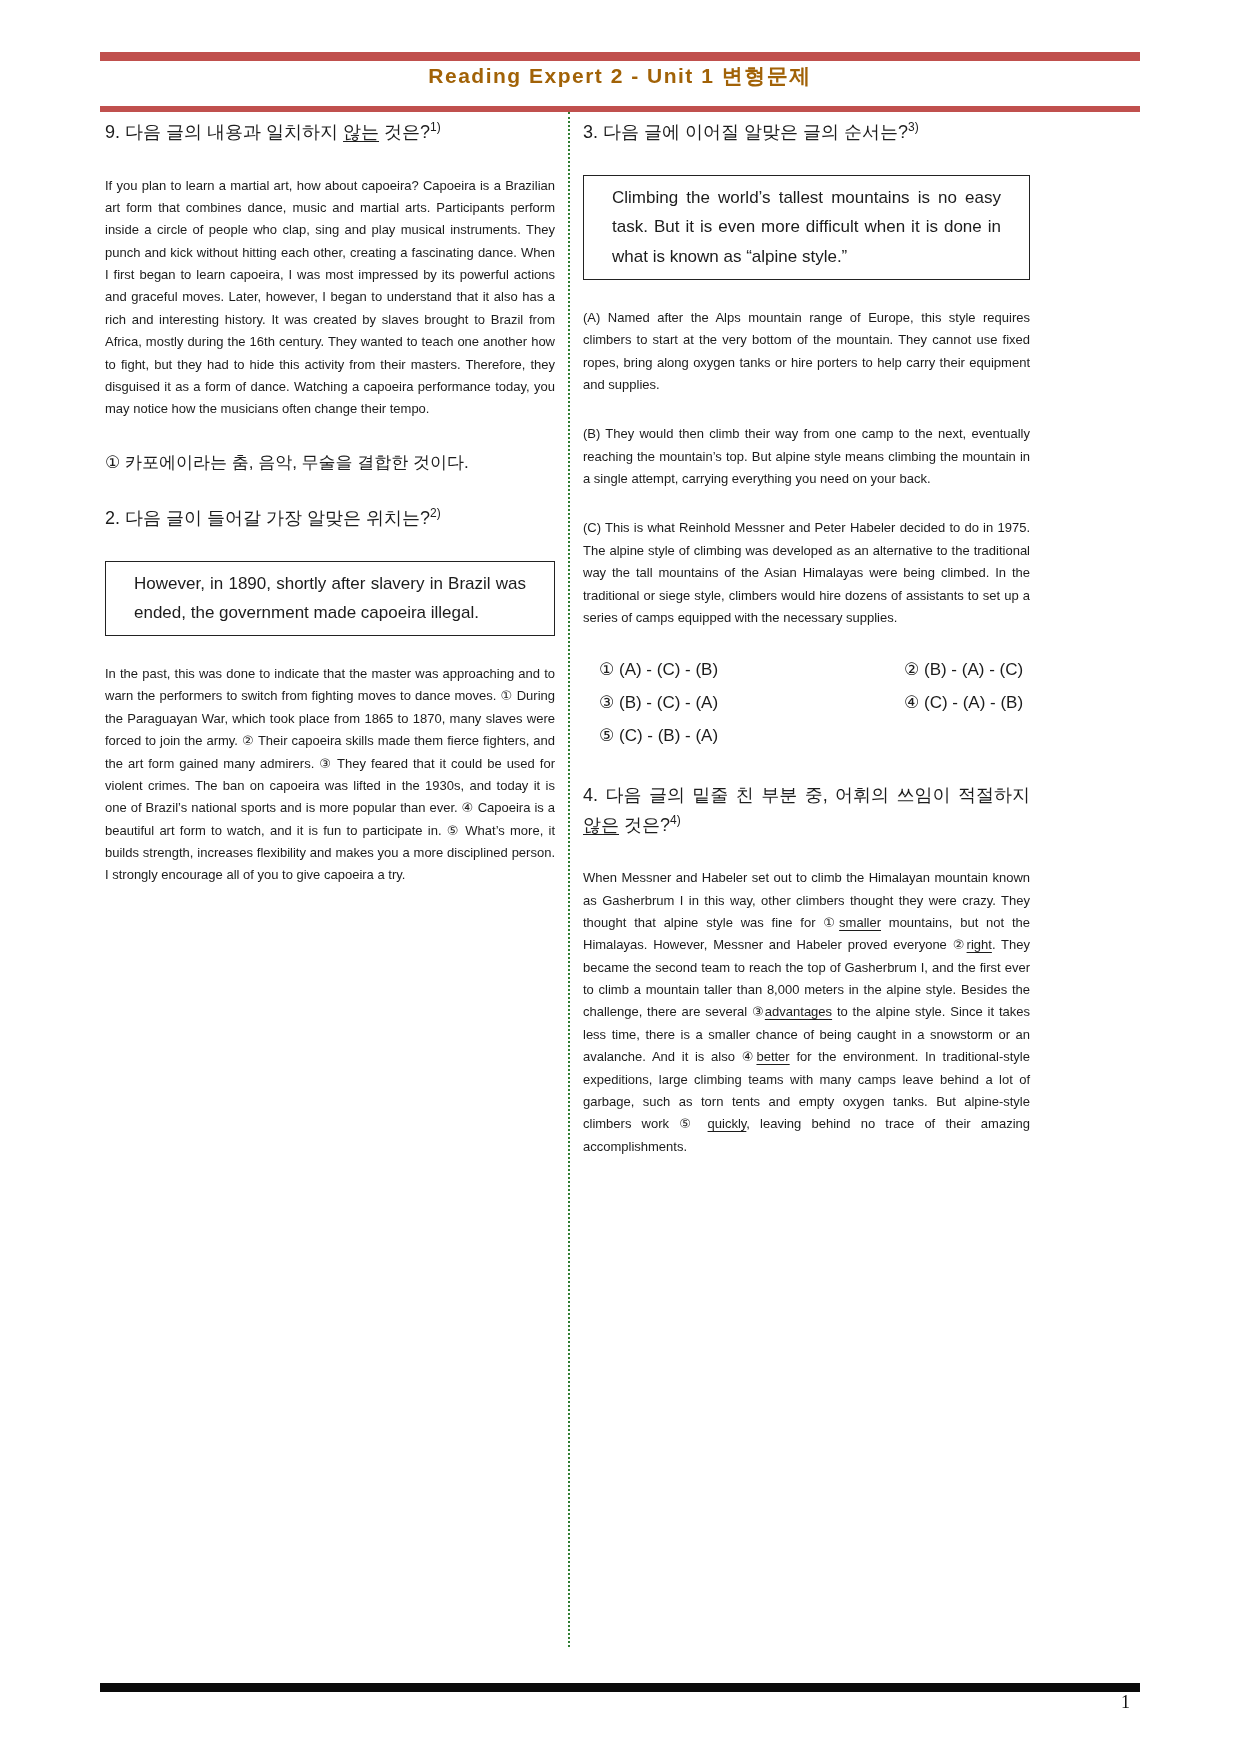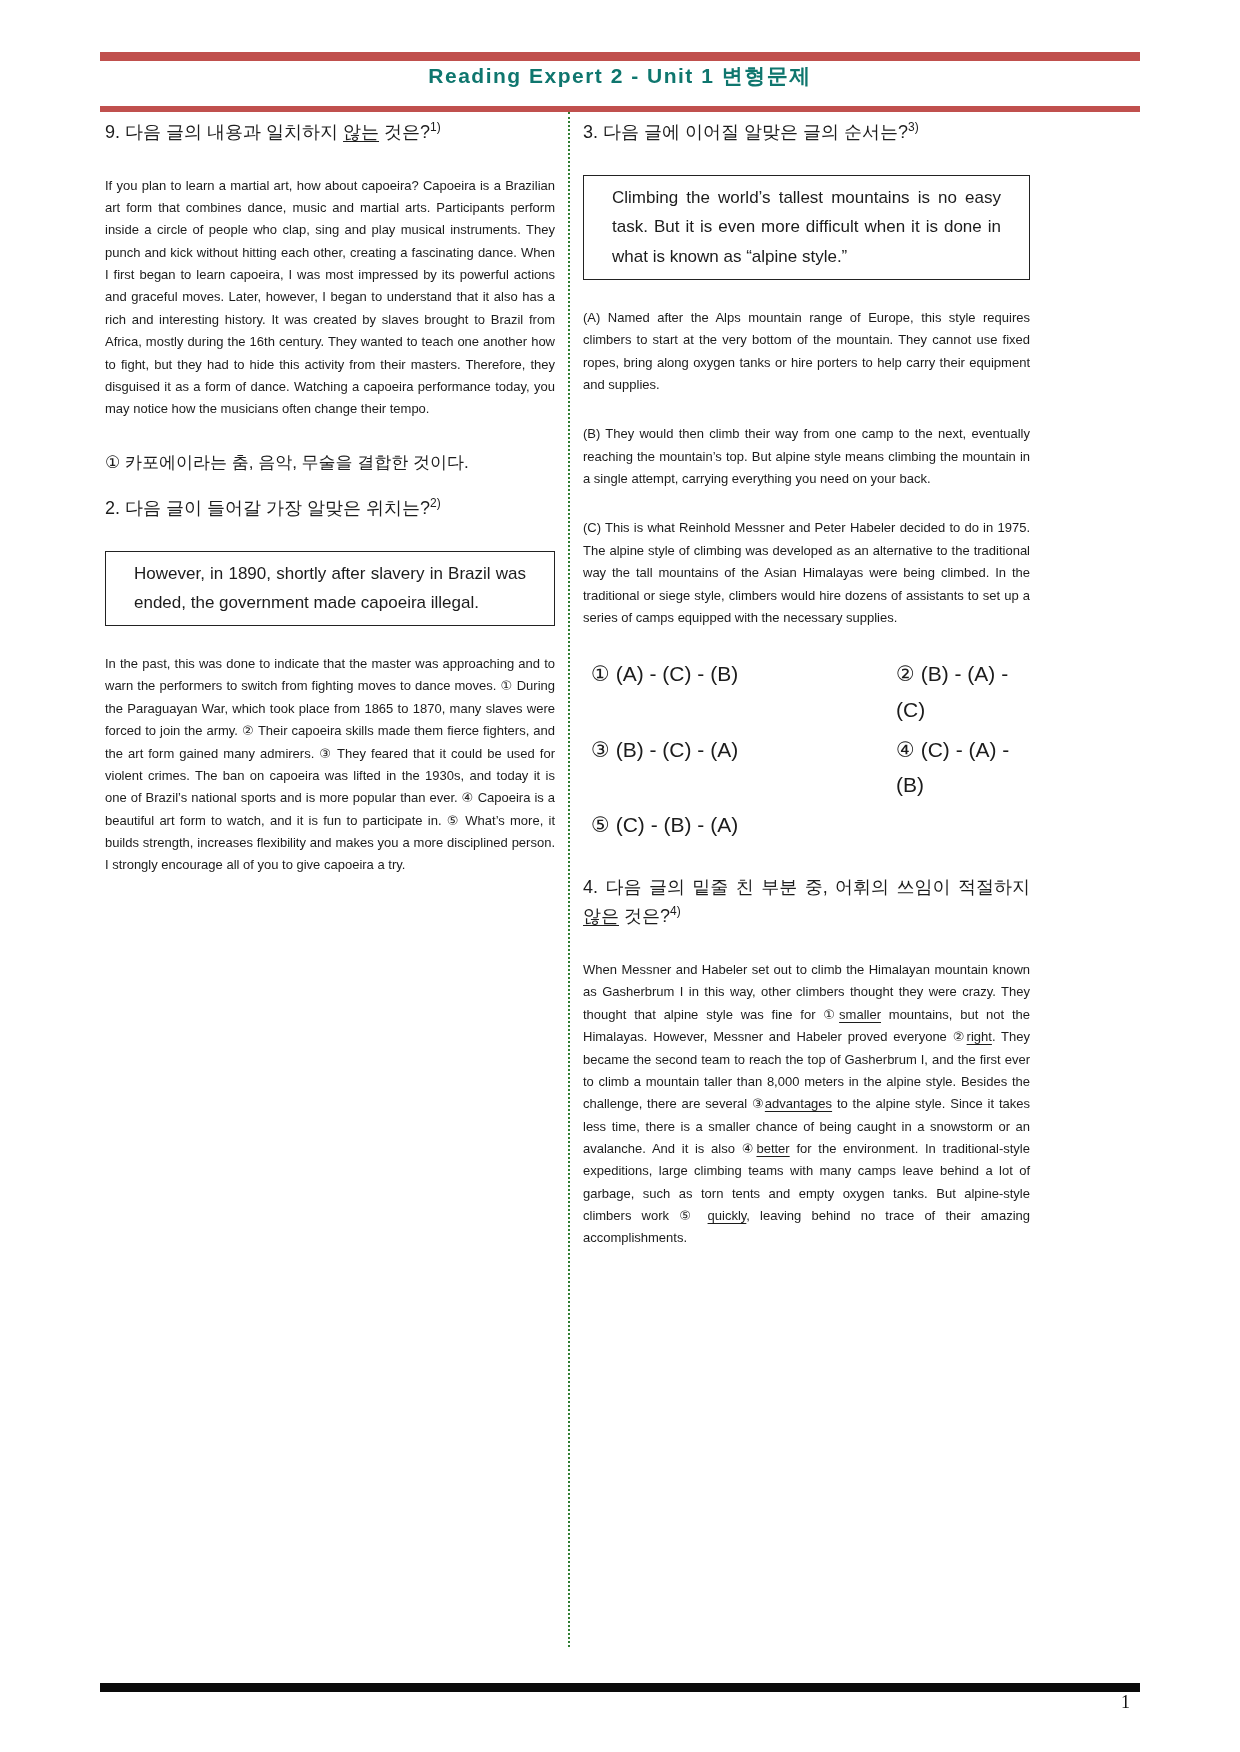--- a/index.html
+++ b/index.html
@@ -6,42 +6,42 @@
   body{
     width:1240px;height:1752px;position:relative;background:#ffffff;
     font-family:"Liberation Sans","DejaVu Sans",sans-serif;color:#1c1c1c;
     -webkit-font-smoothing:antialiased;
   }
   .hr-accent{position:absolute;left:100px;width:1040px;background:#C0504D;}
   #bar-top{top:52px;height:9px;}
   #bar-mid{top:106px;height:6px;}
   #doc-title{
     position:absolute;top:62px;left:100px;width:1040px;text-align:center;
-    font-size:21px;font-weight:bold;letter-spacing:1.5px;color:#0f766e;
+    font-size:21px;font-weight:bold;letter-spacing:1.5px;color:#a16207;
   }
   .col{position:absolute;top:118px;text-align:justify;}
   #col-left{left:105px;width:450px;}
   #col-right{left:583px;width:447px;}
   #col-divider{
     position:absolute;left:568px;top:112px;height:1535px;width:0;
     border-left:2px dotted #2F7D32;
   }
   .q-prompt{font-size:18px;line-height:1.65;margin:0 0 27px 0;}
   .q-prompt sup{font-size:12px;line-height:0;}
   .u{text-decoration:underline;text-underline-offset:3px;}
   .passage{font-size:13px;line-height:1.72;margin:0 0 27px 0;}
-  .opt-list{margin:0 0 17px 0;}
+  .opt-list{margin:0 0 27px 0;}
   .opt{font-size:17px;line-height:1.72;padding-left:29px;text-indent:-29px;}
   .box{
     border:1.5px solid #222;padding:7px 28px;margin:0 0 27px 0;
     font-size:17px;line-height:1.75;text-align:justify;
   }
   .order-options{
     display:grid;grid-template-columns:305px auto;row-gap:4px;
-    font-size:21px;line-height:1.7;margin:0 0 30px 8px;text-align:left;
+    font-size:17px;line-height:1.7;margin:0 0 30px 16px;text-align:left;
   }
   #footer-bar{position:absolute;left:100px;top:1683px;width:1040px;height:9px;background:#0a0a0a;}
   #page-number{
     position:absolute;right:110px;top:1692px;font-family:"Liberation Serif","DejaVu Serif",serif;
     font-size:18px;color:#111;
   }
 </style>
 </head>
 <body>
 

